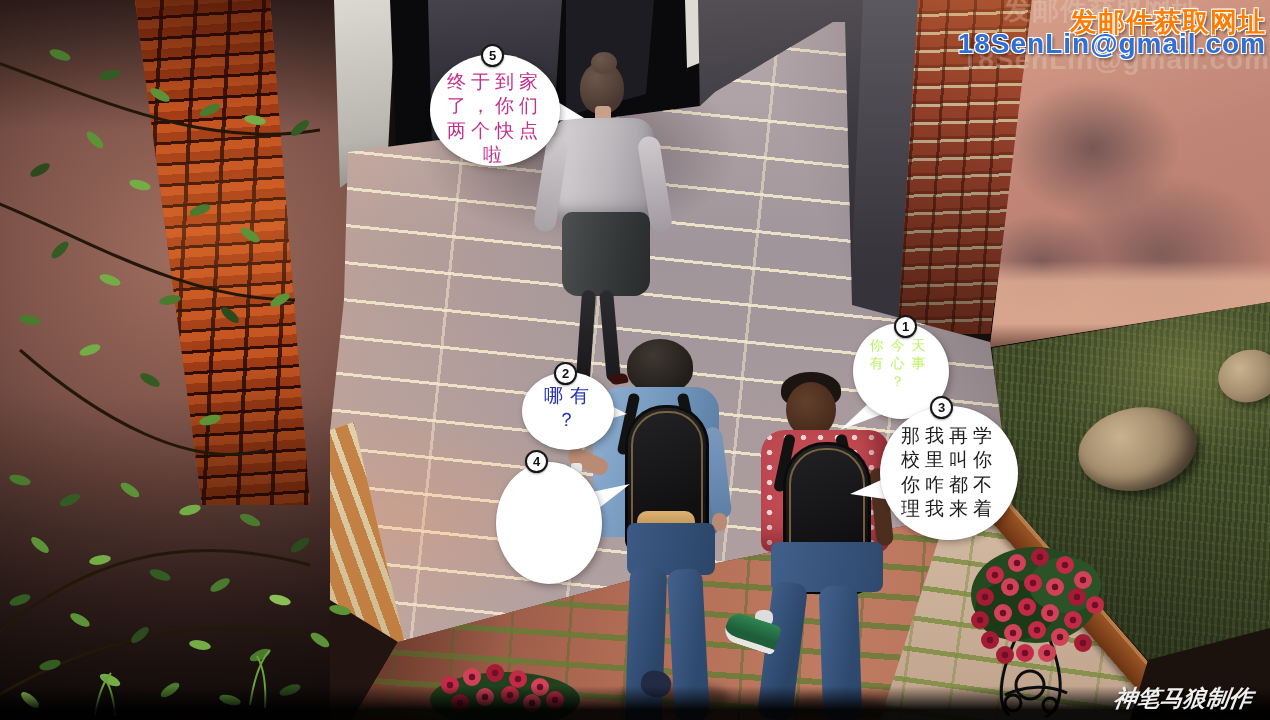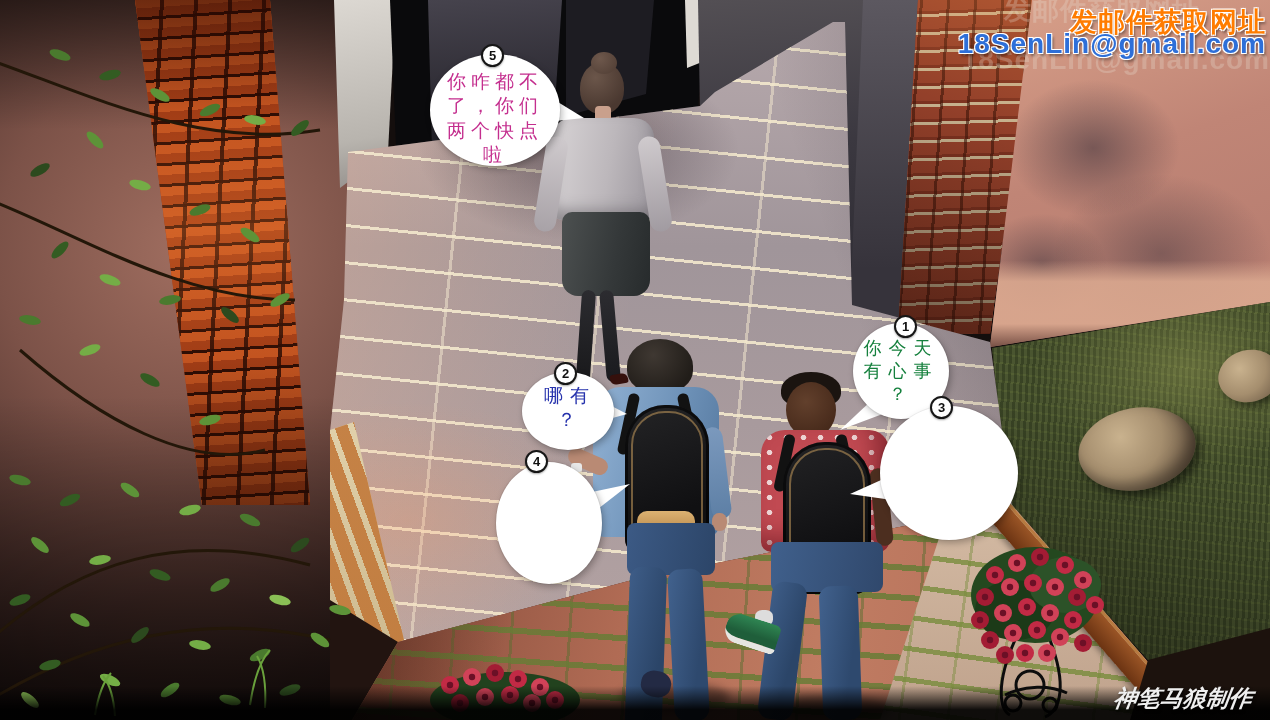--- a/index.html
+++ b/index.html
@@ -370,49 +370,53 @@
       <polygon points="600,400 627,414 598,422"></polygon>
       <polygon points="592,492 630,484 594,512"></polygon>
       <polygon points="872,400 840,430 888,412"></polygon>
       <polygon points="890,476 850,494 892,500"></polygon>
     </g>
   </svg>
 
   <div style="left:428px;top:44px;width:134px;height:124px;">
     <div class="bubble-ellipse" style="left:2px;top:10px;width:130px;height:112px;"></div>
     <div class="badge" style="left:53px;top:0;">5</div>
-    <div class="bubble-text" style="top: 26px; font-size: 19px; letter-spacing: 5px; color: rgb(196, 46, 142);">你咋都不
+    <div class="bubble-text" style="top: 26px; font-size: 19px; letter-spacing: 5px; color: rgb(196, 46, 142);">终于到家
 了，你们
 两个快点
 啦</div>
   </div>
 
   <div style="left:518px;top:362px;width:110px;height:92px;">
     <div class="bubble-ellipse" style="left:4px;top:10px;width:92px;height:78px;"></div>
     <div class="badge" style="left:36px;top:0;">2</div>
     <div class="bubble-text" style="top: 22px; left: -6px; font-size: 19px; letter-spacing: 7px; color: rgb(39, 51, 173);">哪有
 ？</div>
   </div>
 
   <div style="left:492px;top:450px;width:114px;height:136px;">
     <div class="bubble-ellipse" style="left:4px;top:12px;width:106px;height:122px;"></div>
     <div class="badge" style="left:33px;top:0;">4</div>
   </div>
 
   <div style="left:845px;top:315px;width:112px;height:110px;">
     <div class="bubble-ellipse" style="left:8px;top:8px;width:96px;height:96px;"></div>
     <div class="badge" style="left:49px;top:0;">1</div>
-    <div class="bubble-text" style="top: 22px; font-size: 18px; letter-spacing: 7px; color: #15803d;">你今天
+    <div class="bubble-text" style="top: 22px; font-size: 14px; letter-spacing: 7px; color: #bef264;">你今天
 有心事
 ？</div>
   </div>
 
   <div style="left:878px;top:396px;width:142px;height:146px;">
     <div class="bubble-ellipse" style="left:2px;top:10px;width:138px;height:134px;"></div>
     <div class="badge" style="left:52px;top:0;">3</div>
+    <div class="bubble-text" style="top: 28px; font-size: 19px; letter-spacing: 5px; color: rgb(28, 28, 28);">那我再学
+校里叫你
+你咋都不
+理我来着</div>
   </div>
 
   <div class="wm wm-ghost" style="right:70px;top:-8px;font-size:27px;">发邮件获取网址</div>
   <div class="wm wm-ghost" style="right:0;top:44px;font-size:28px;">18SenLin@gmail.com</div>
   <div class="wm" style="top: 4px; font-size: 27px; color: rgb(255, 124, 0);">发邮件获取网址</div>
   <div class="wm" style="top: 28px; font-size: 28px; color: rgb(46, 111, 216);">18SenLin@gmail.com</div>
 
   <div class="credit" style="right: 18px; bottom: 6px; font-size: 23px; color: rgb(239, 239, 239);">神笔马狼制作</div>
 
 </div>

